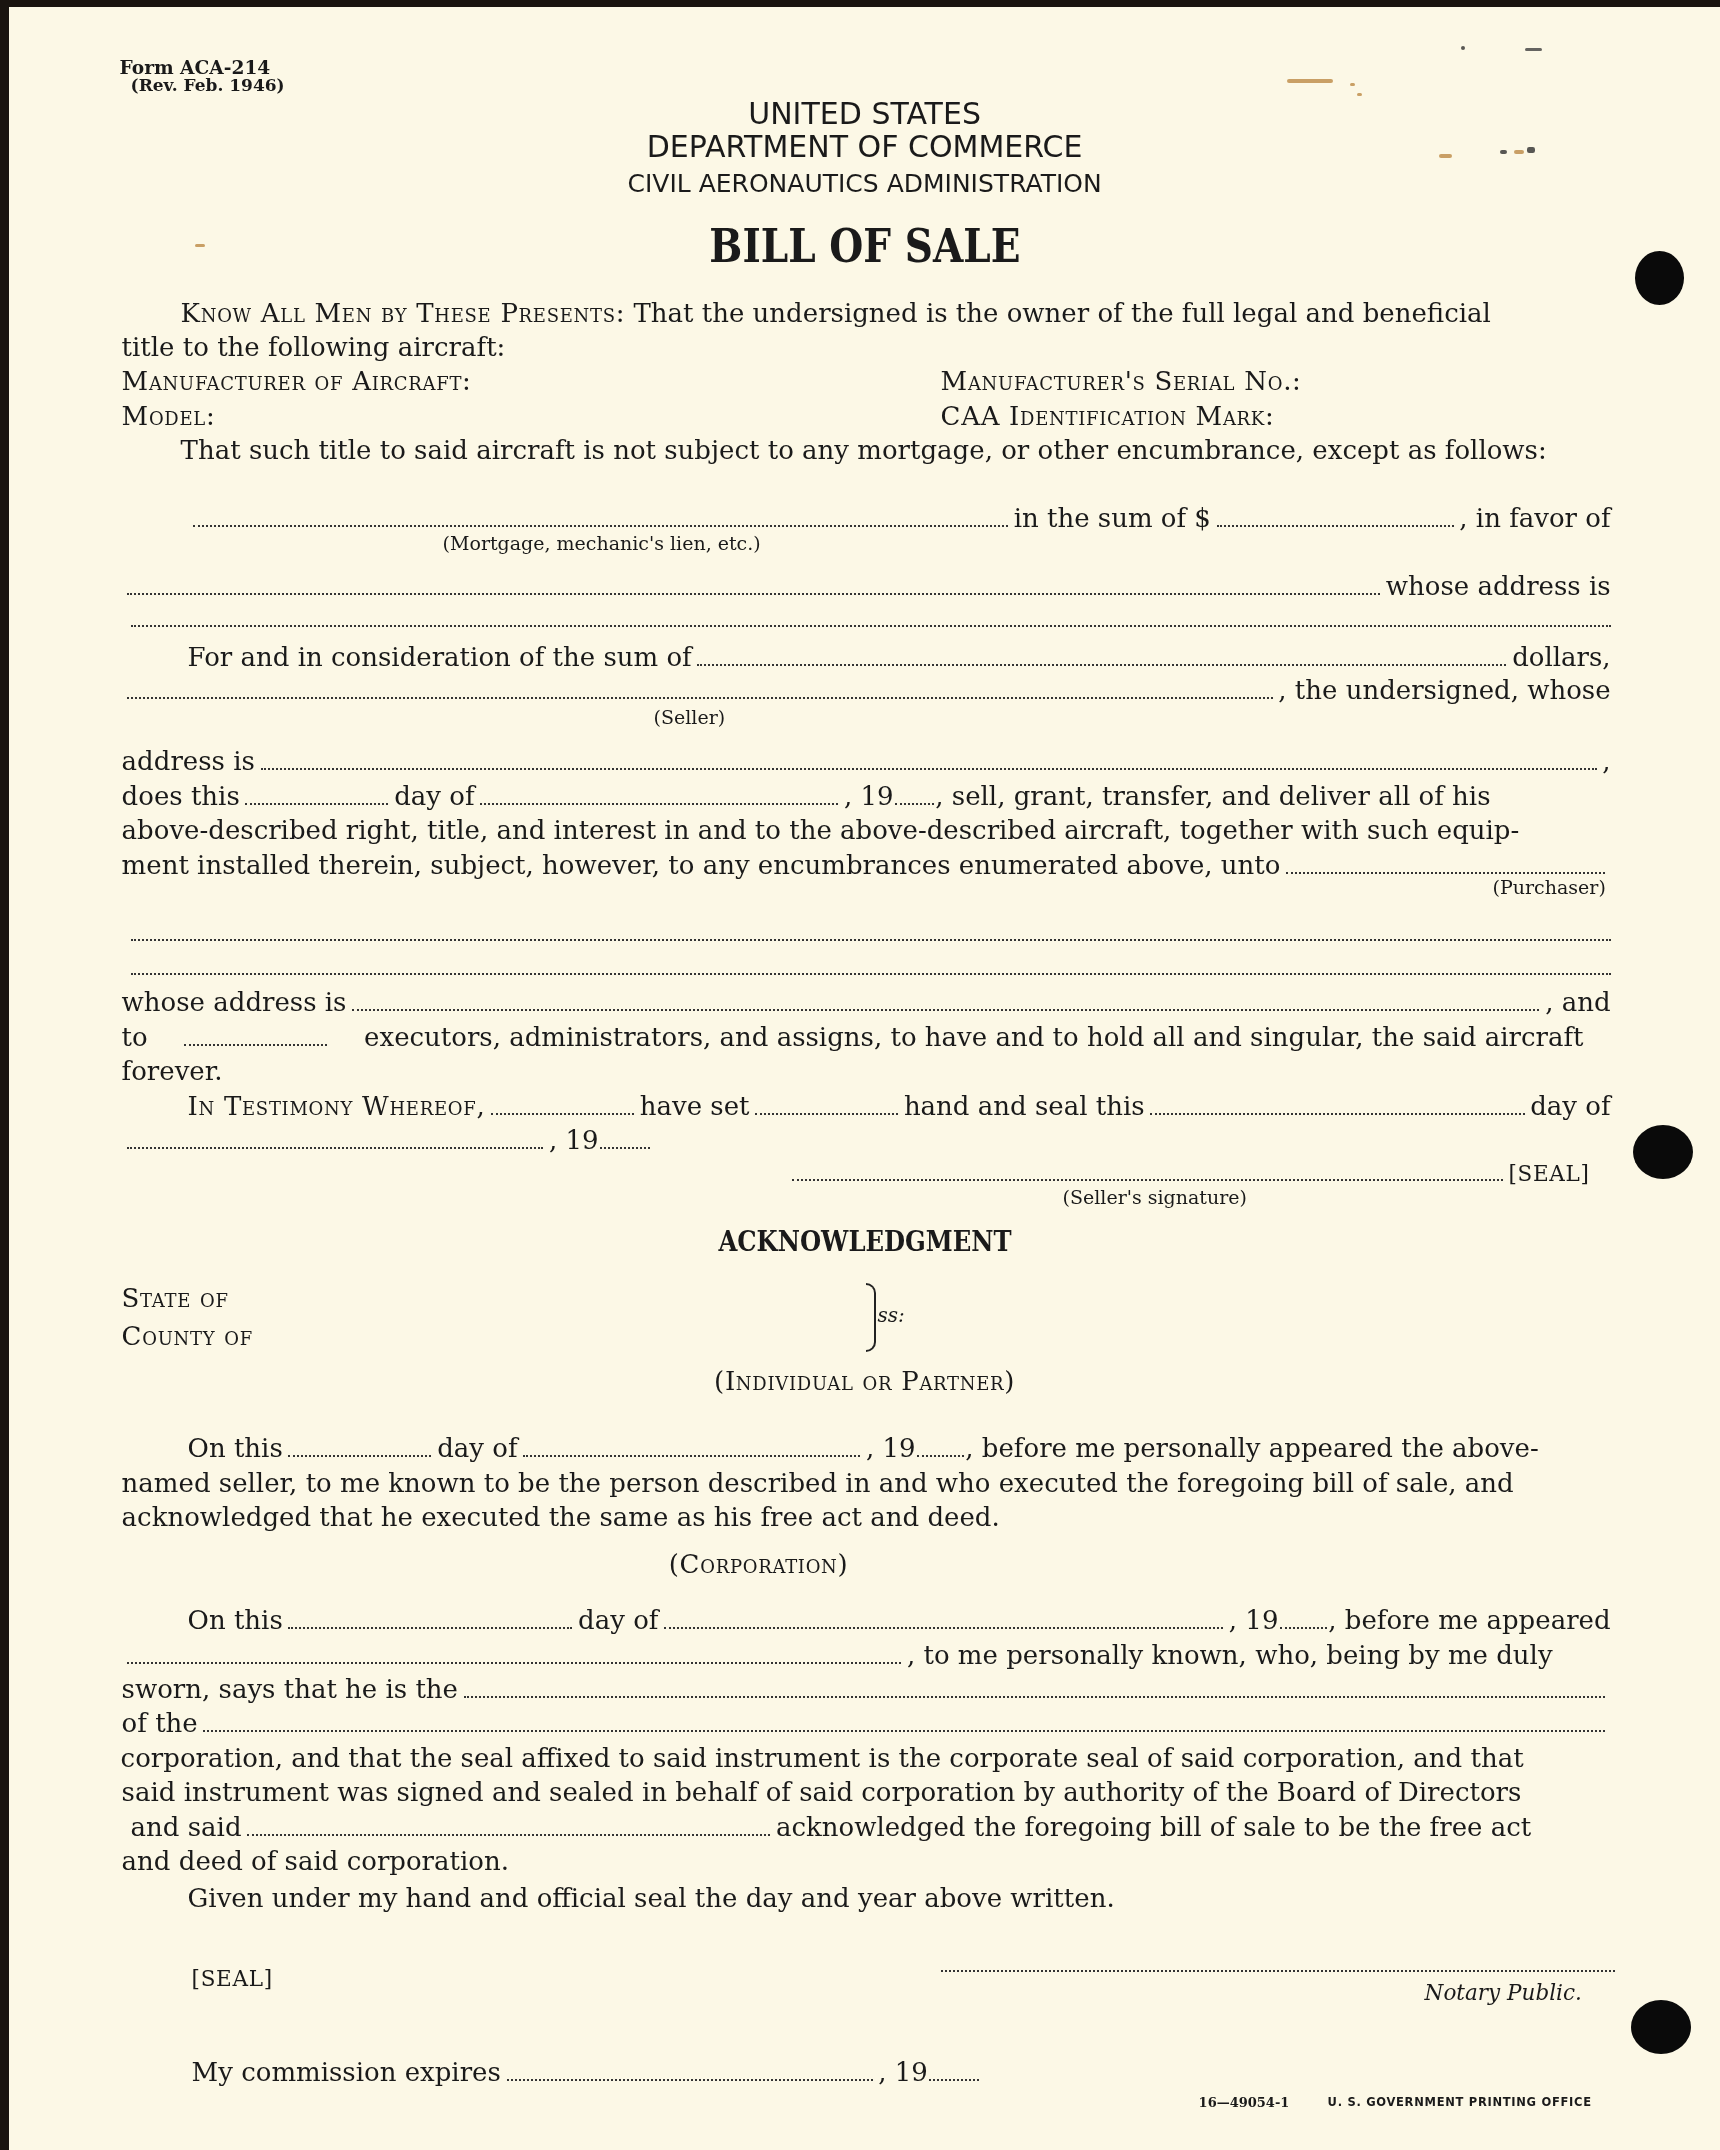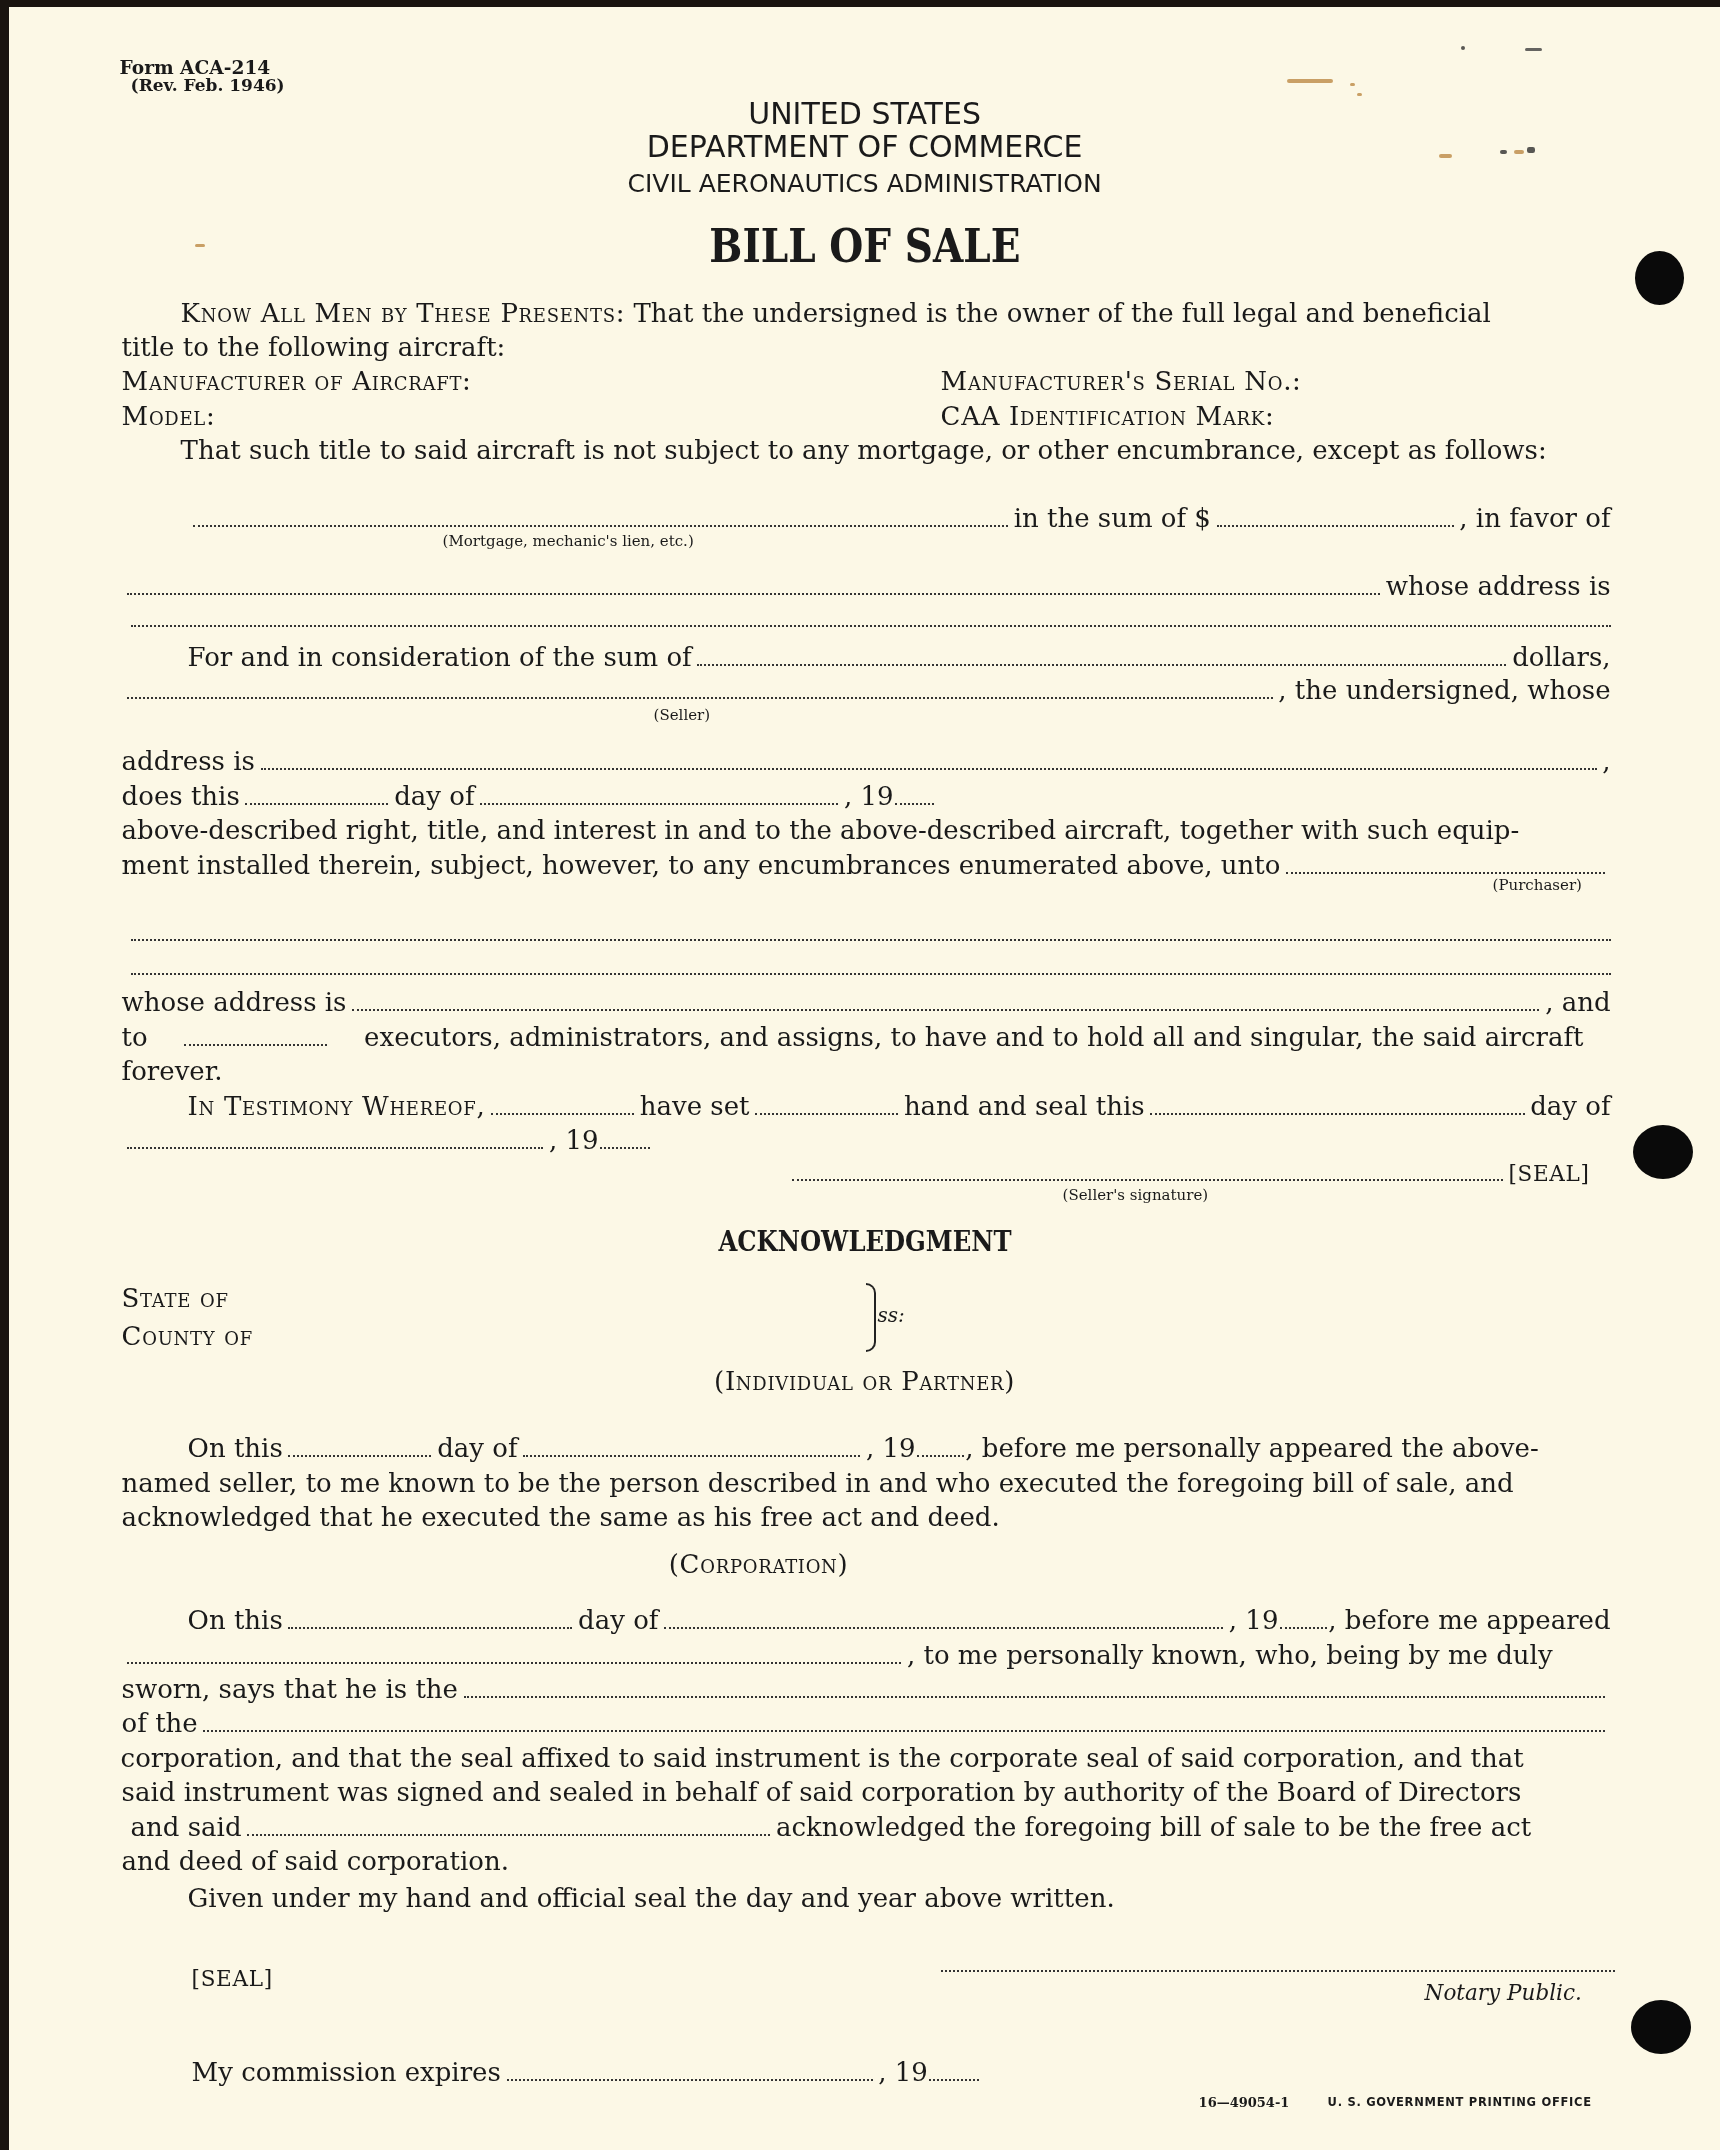--- a/index.html
+++ b/index.html
@@ -9,21 +9,21 @@
   }
   .page {
     position: absolute; left: 8.6px; top: 7.2px; width: 1712px; height: 2144px;
     background: #fcf8e6;
     font-family: "DejaVu Serif", "Liberation Serif", serif;
     color: #1a1a1a;
   }
   .abs { position: absolute; white-space: nowrap; }
   .txt { font-size: 26px; line-height: 32px; }
   .sc { font-variant: small-caps; letter-spacing: 0.7px; }
-  .cap { font-size: 15px; }
+  .cap { font-size: 19px; }
   .hole { position: absolute; border-radius: 50%; background: #0a0a0a; }
   .sans { font-family: "DejaVu Sans", "Liberation Sans", sans-serif; }
   .row { display: flex; align-items: baseline; position: absolute; white-space: nowrap; }
   .fill { flex: 1; border-bottom: 2.2px dotted #333; margin: 0 5.7px; height: 14.3px; }
   .fixed { border-bottom: 2.2px dotted #333; margin: 0 5.7px; height: 14.3px; display: inline-block; }
   .stain { position: absolute; background: #b8823a; border-radius: 2.2px; opacity: .75; }
 </style>
 </head>
 <body>
 
@@ -76,20 +76,21 @@
     <span class="fill"></span>
     <span>,</span>
   </div>
   <div class="row txt" style="left:113px; top:773px; width:1489px;">
     <span>does this</span>
     <span class="fixed" style="width:143px;"></span>
     <span>day of</span>
     <span class="fixed" style="width:358px;"></span>
     <span>, 19</span>
     <span class="fixed" style="width:39px; margin:0 1.4px;"></span>
+    <span>, sell, grant, transfer, and deliver all of his</span>
   </div>
   <div class="abs txt" style="left:113px; top:807px;">above-described right, title, and interest in and to the above-described aircraft, together with such equip-</div>
   <div class="row txt" style="left:113px; top:842px; width:1489px;">
     <span>ment installed therein, subject, however, to any encumbrances enumerated above, unto</span>
     <span class="fill"></span>
   </div>
   <div class="abs cap" style="left:1484px; top:869px;">(Purchaser)</div>
   <div class="abs" style="left:122px; top:932px; width:1480px; border-bottom:2.2px dotted #333;"></div>
   <div class="abs" style="left:122px; top:966px; width:1480px; border-bottom:2.2px dotted #333;"></div>
   <div class="row txt" style="left:113px; top:979px; width:1489px;">

